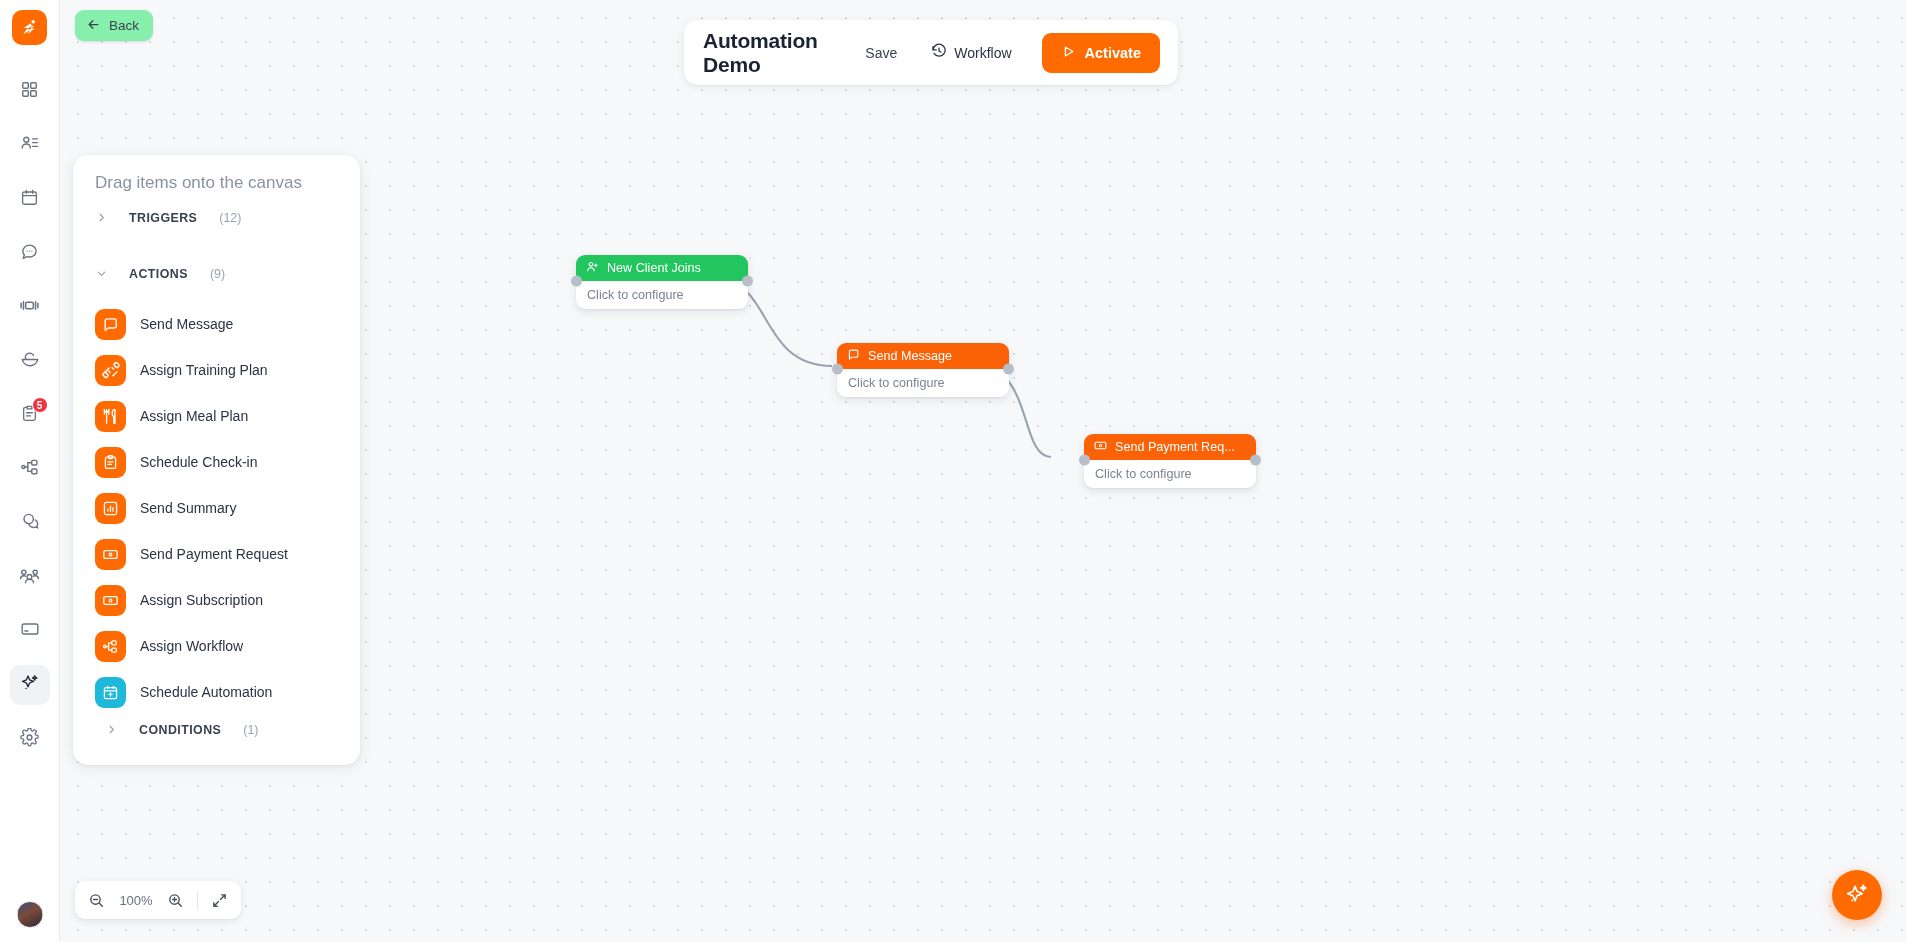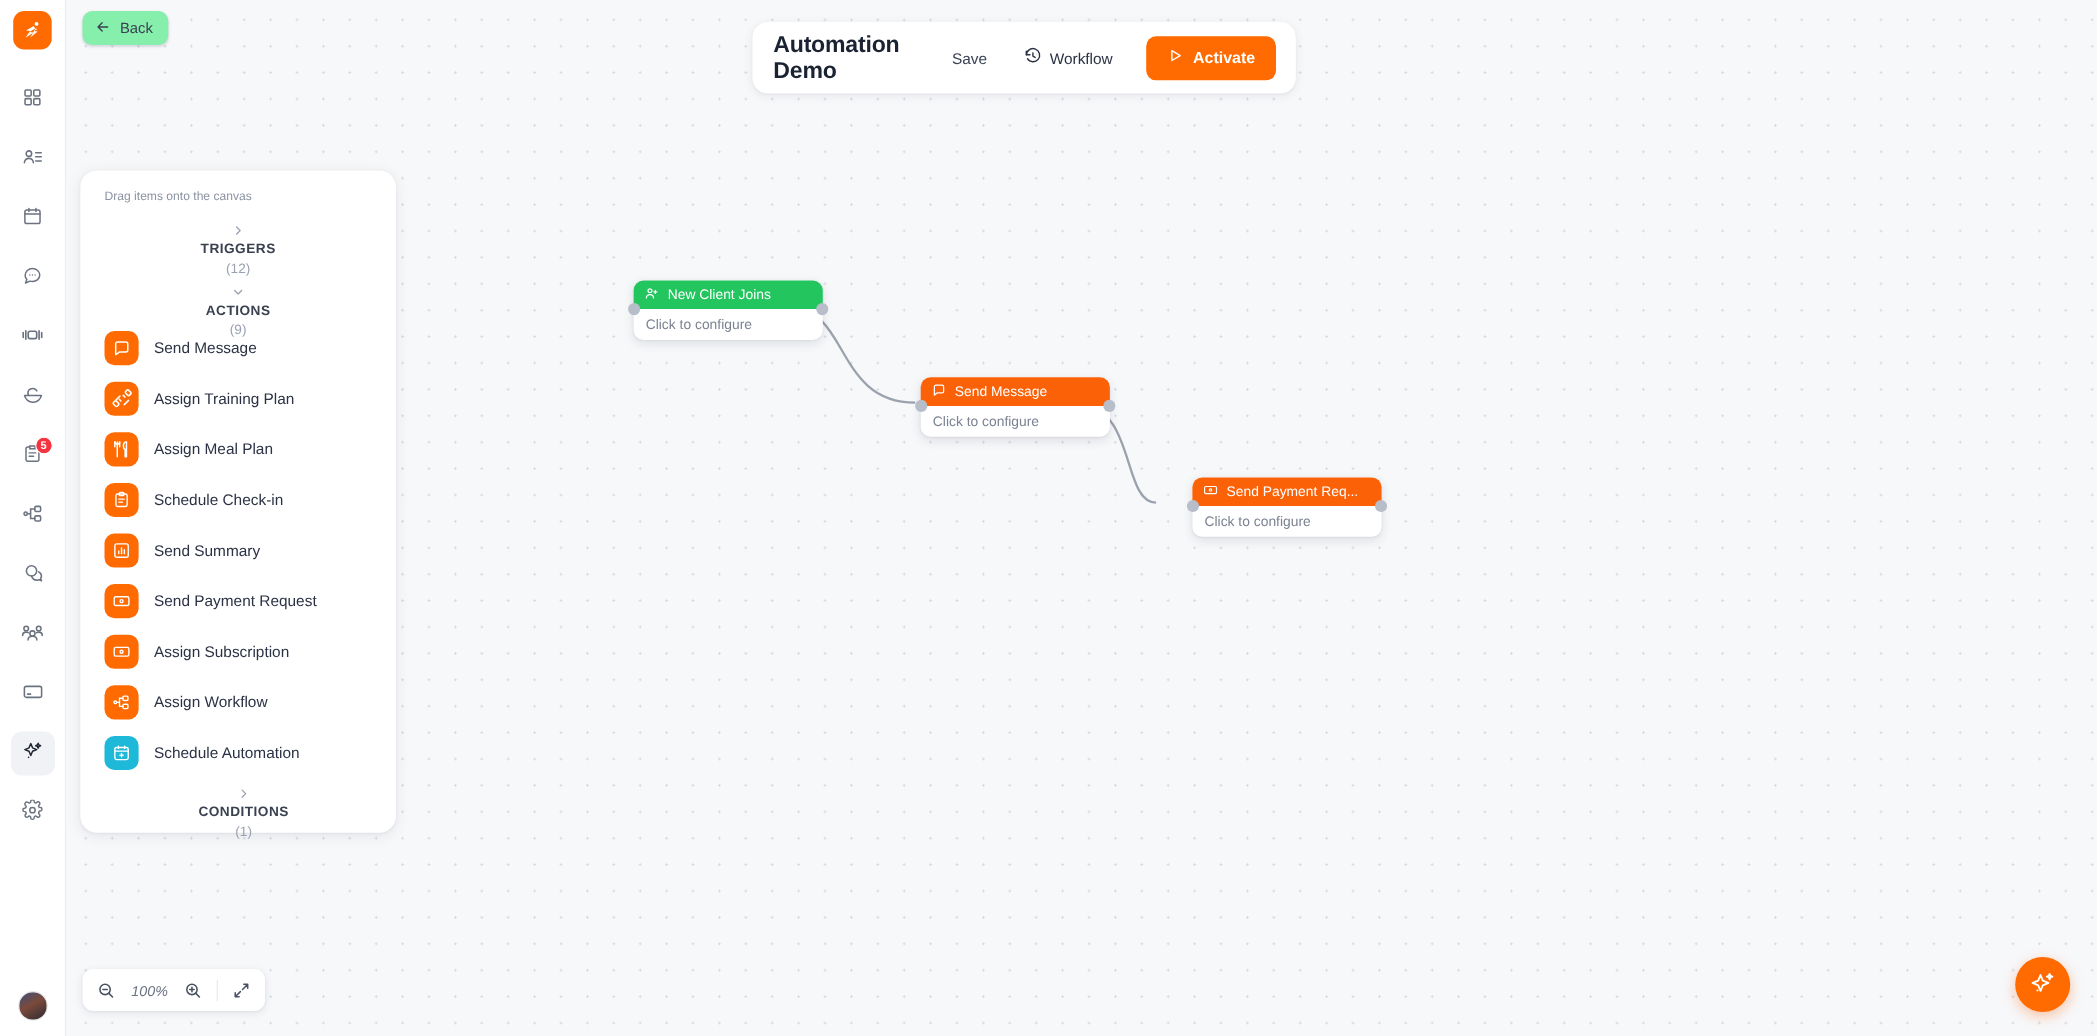--- a/index.html
+++ b/index.html
@@ -103,25 +103,25 @@
 
   
   .palette {
     position: absolute; left: 73px; top: 155px;
     width: 287px; max-height: 632px;
     background: #fff; border-radius: 15px;
     box-shadow: 0 3px 14px rgba(17,24,39,.08), 0 1px 3px rgba(17,24,39,.05);
     padding: 18px 0 14px 0; z-index: 25;
   }
   .palette-hint {
-    font-size: 11px; color: #8b92a1; padding: 0 22px; margin-bottom: 18px;
+    font-size: 17px; color: #8b92a1; padding: 0 22px; margin-bottom: 18px;
   }
   .group-head {
-    display: flex; align-items: center; gap: 4px;
-    padding: 0 22px; height: 28px; cursor: pointer; flex-direction: column;
+    display: flex; align-items: flex-start; gap: 22px;
+    padding: 0 22px; height: 28px; cursor: pointer;
   }
   .group-head .chev {
     width: 12px; height: 12px; color: #9aa1b1; display: flex;
     align-items: center; justify-content: center; flex: none;
   }
   .group-name {
     font-size: 12.4px; font-weight: 700; color: #394050; letter-spacing: .45px;
   }
   .group-count { font-size: 12.4px; color: #9aa1b1; }
   .group-body { margin-top: 6px; margin-bottom: 8px; }
@@ -162,21 +162,21 @@
     background: #b7bdc9; top: 26px; transform: translateY(-50%);
   }
   .port.left { left: -5px; }
   .port.right { right: -5px; }
 
   
   .zoombar {
     position: absolute; left: 75px; bottom: 23px;
     height: 38px; background: #fff; border-radius: 10px;
     box-shadow: 0 2px 9px rgba(17,24,39,.09), 0 1px 2px rgba(17,24,39,.04);
-    display: flex; align-items: center; padding: 0 13px; gap: 13px; z-index: 30; font-style: italic;
+    display: flex; align-items: center; padding: 0 13px; gap: 13px; z-index: 30;
   }
   .zoom-ico { color: #4a5160; cursor: pointer; display: flex; align-items: center; }
   .zoom-val { font-size: 13px; color: #6a7281; min-width: 36px; text-align: center; }
   .zoom-sep { width: 1px; height: 19px; background: #e4e6ec; }
 
   
   .fab {
     position: absolute; right: 24px; bottom: 22px;
     width: 50px; height: 50px; border-radius: 50%;
     background: #FF6B00; color: #fff; border: none; cursor: pointer;

